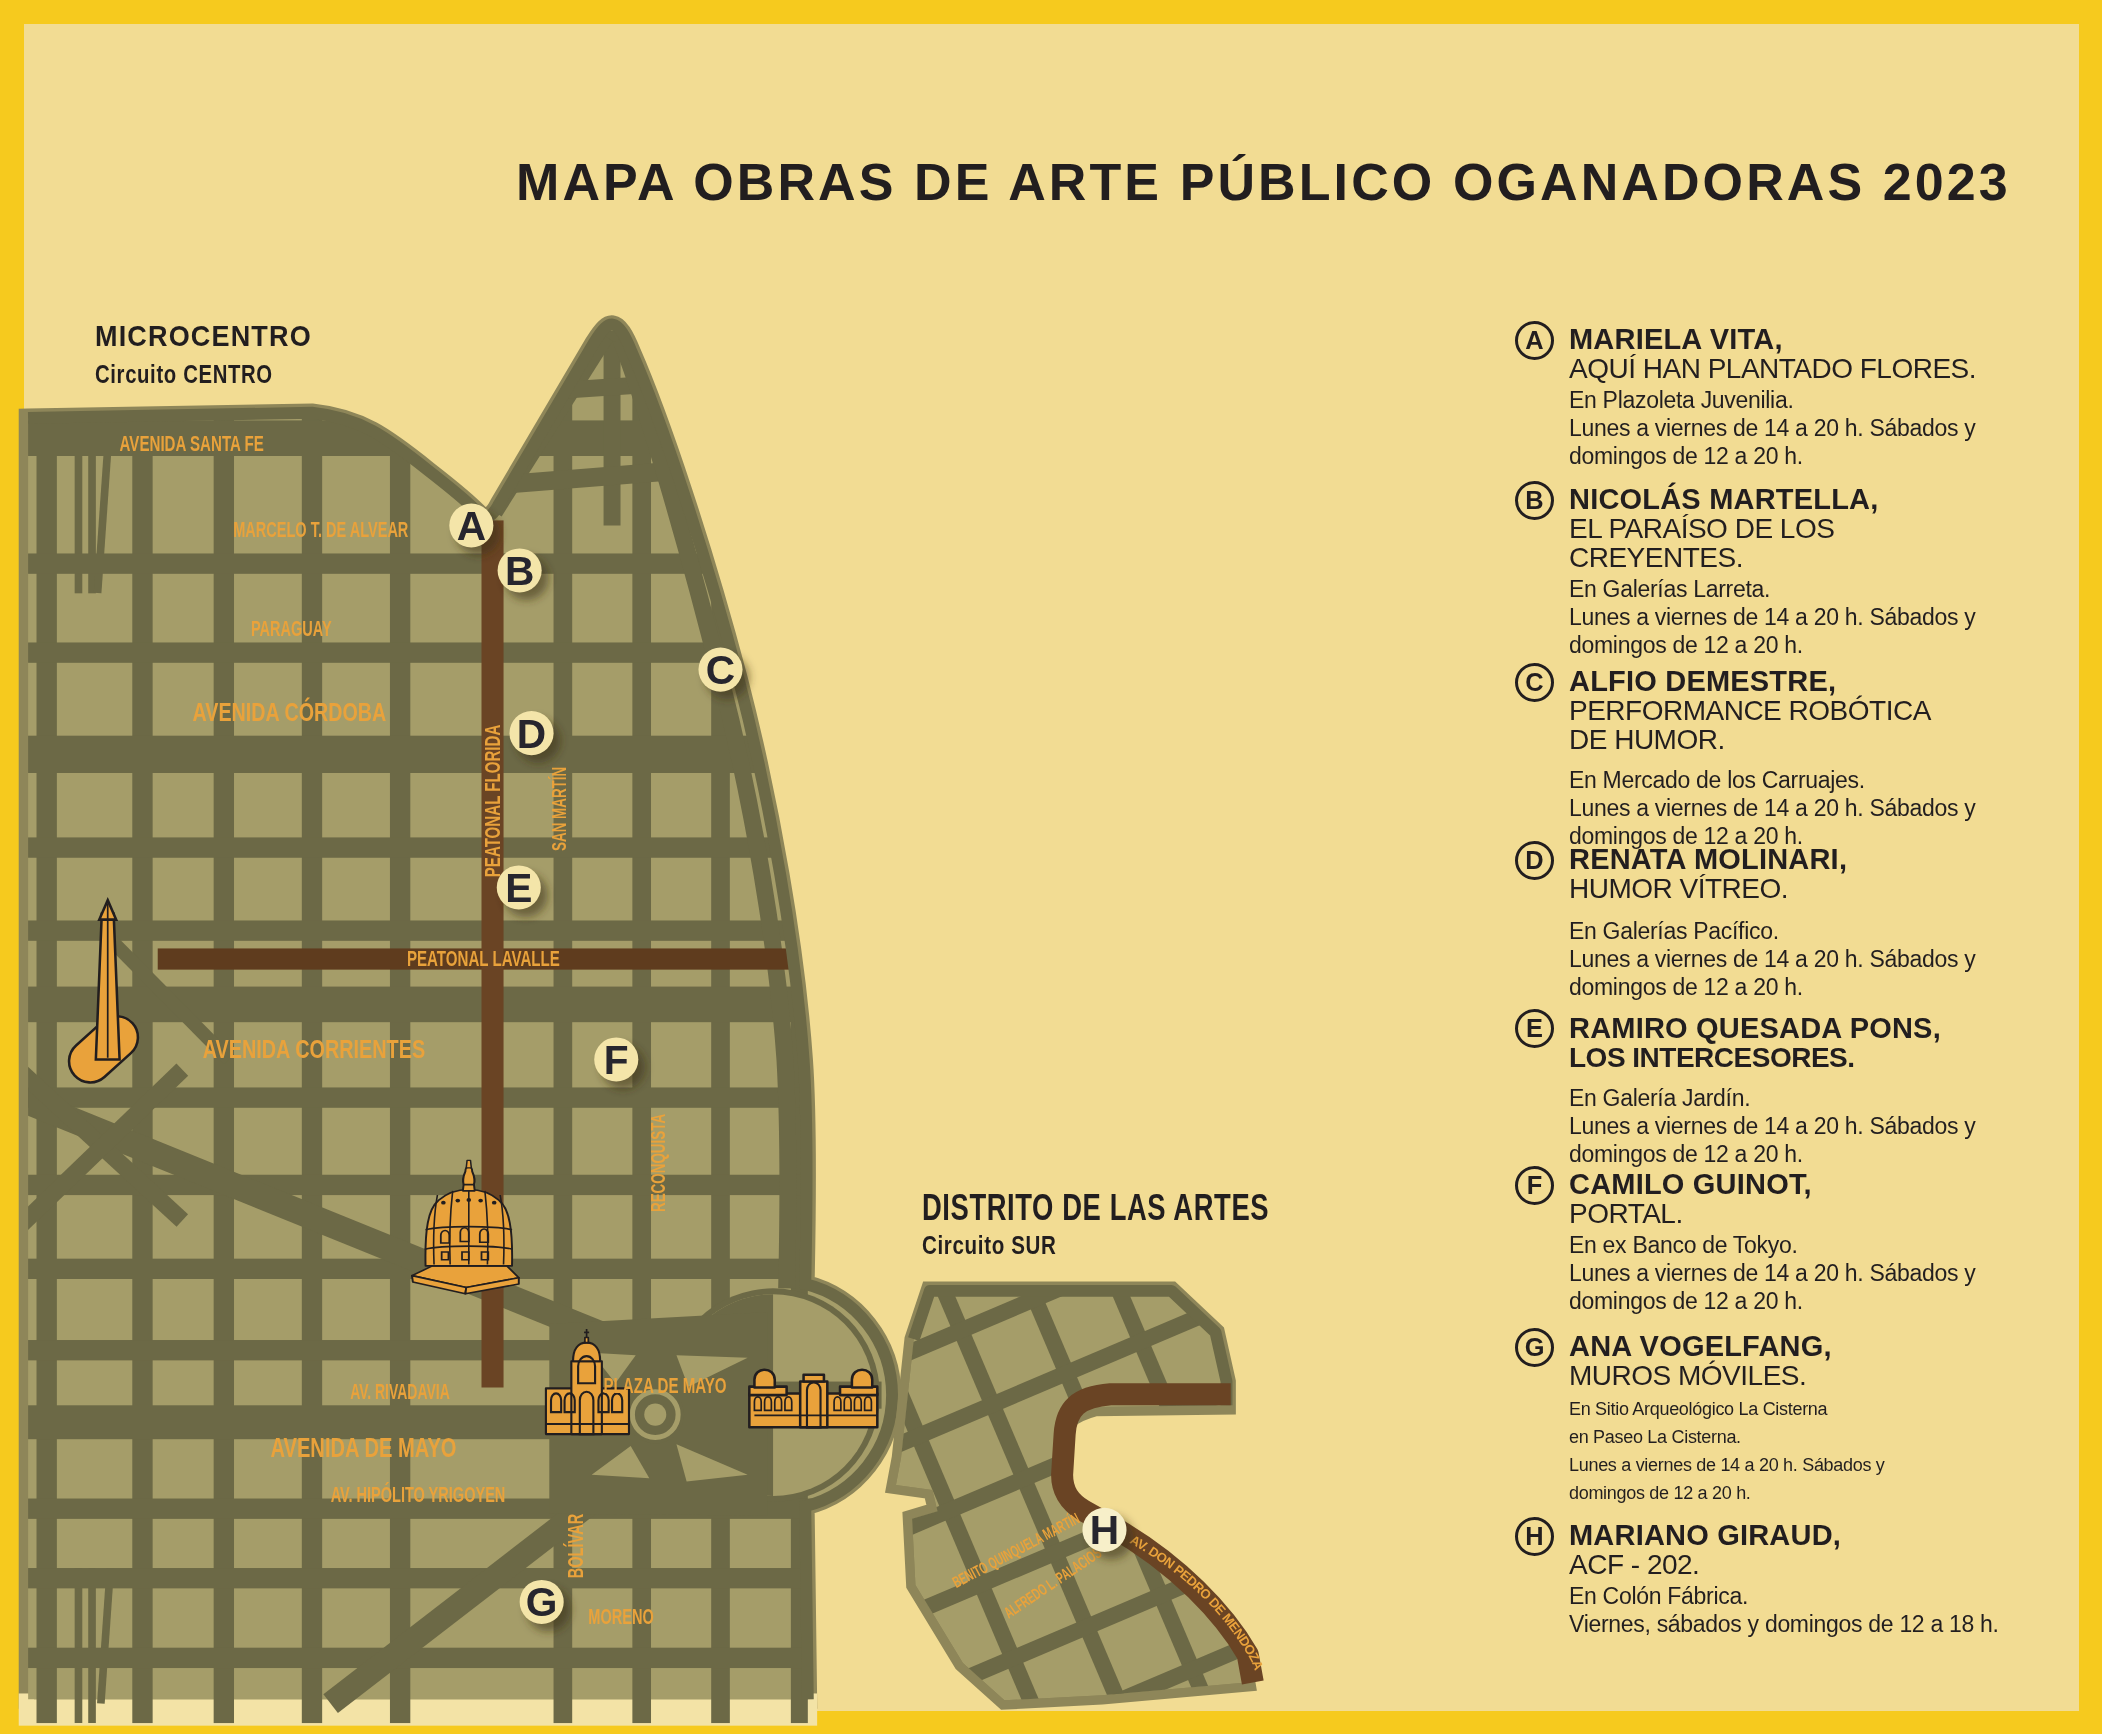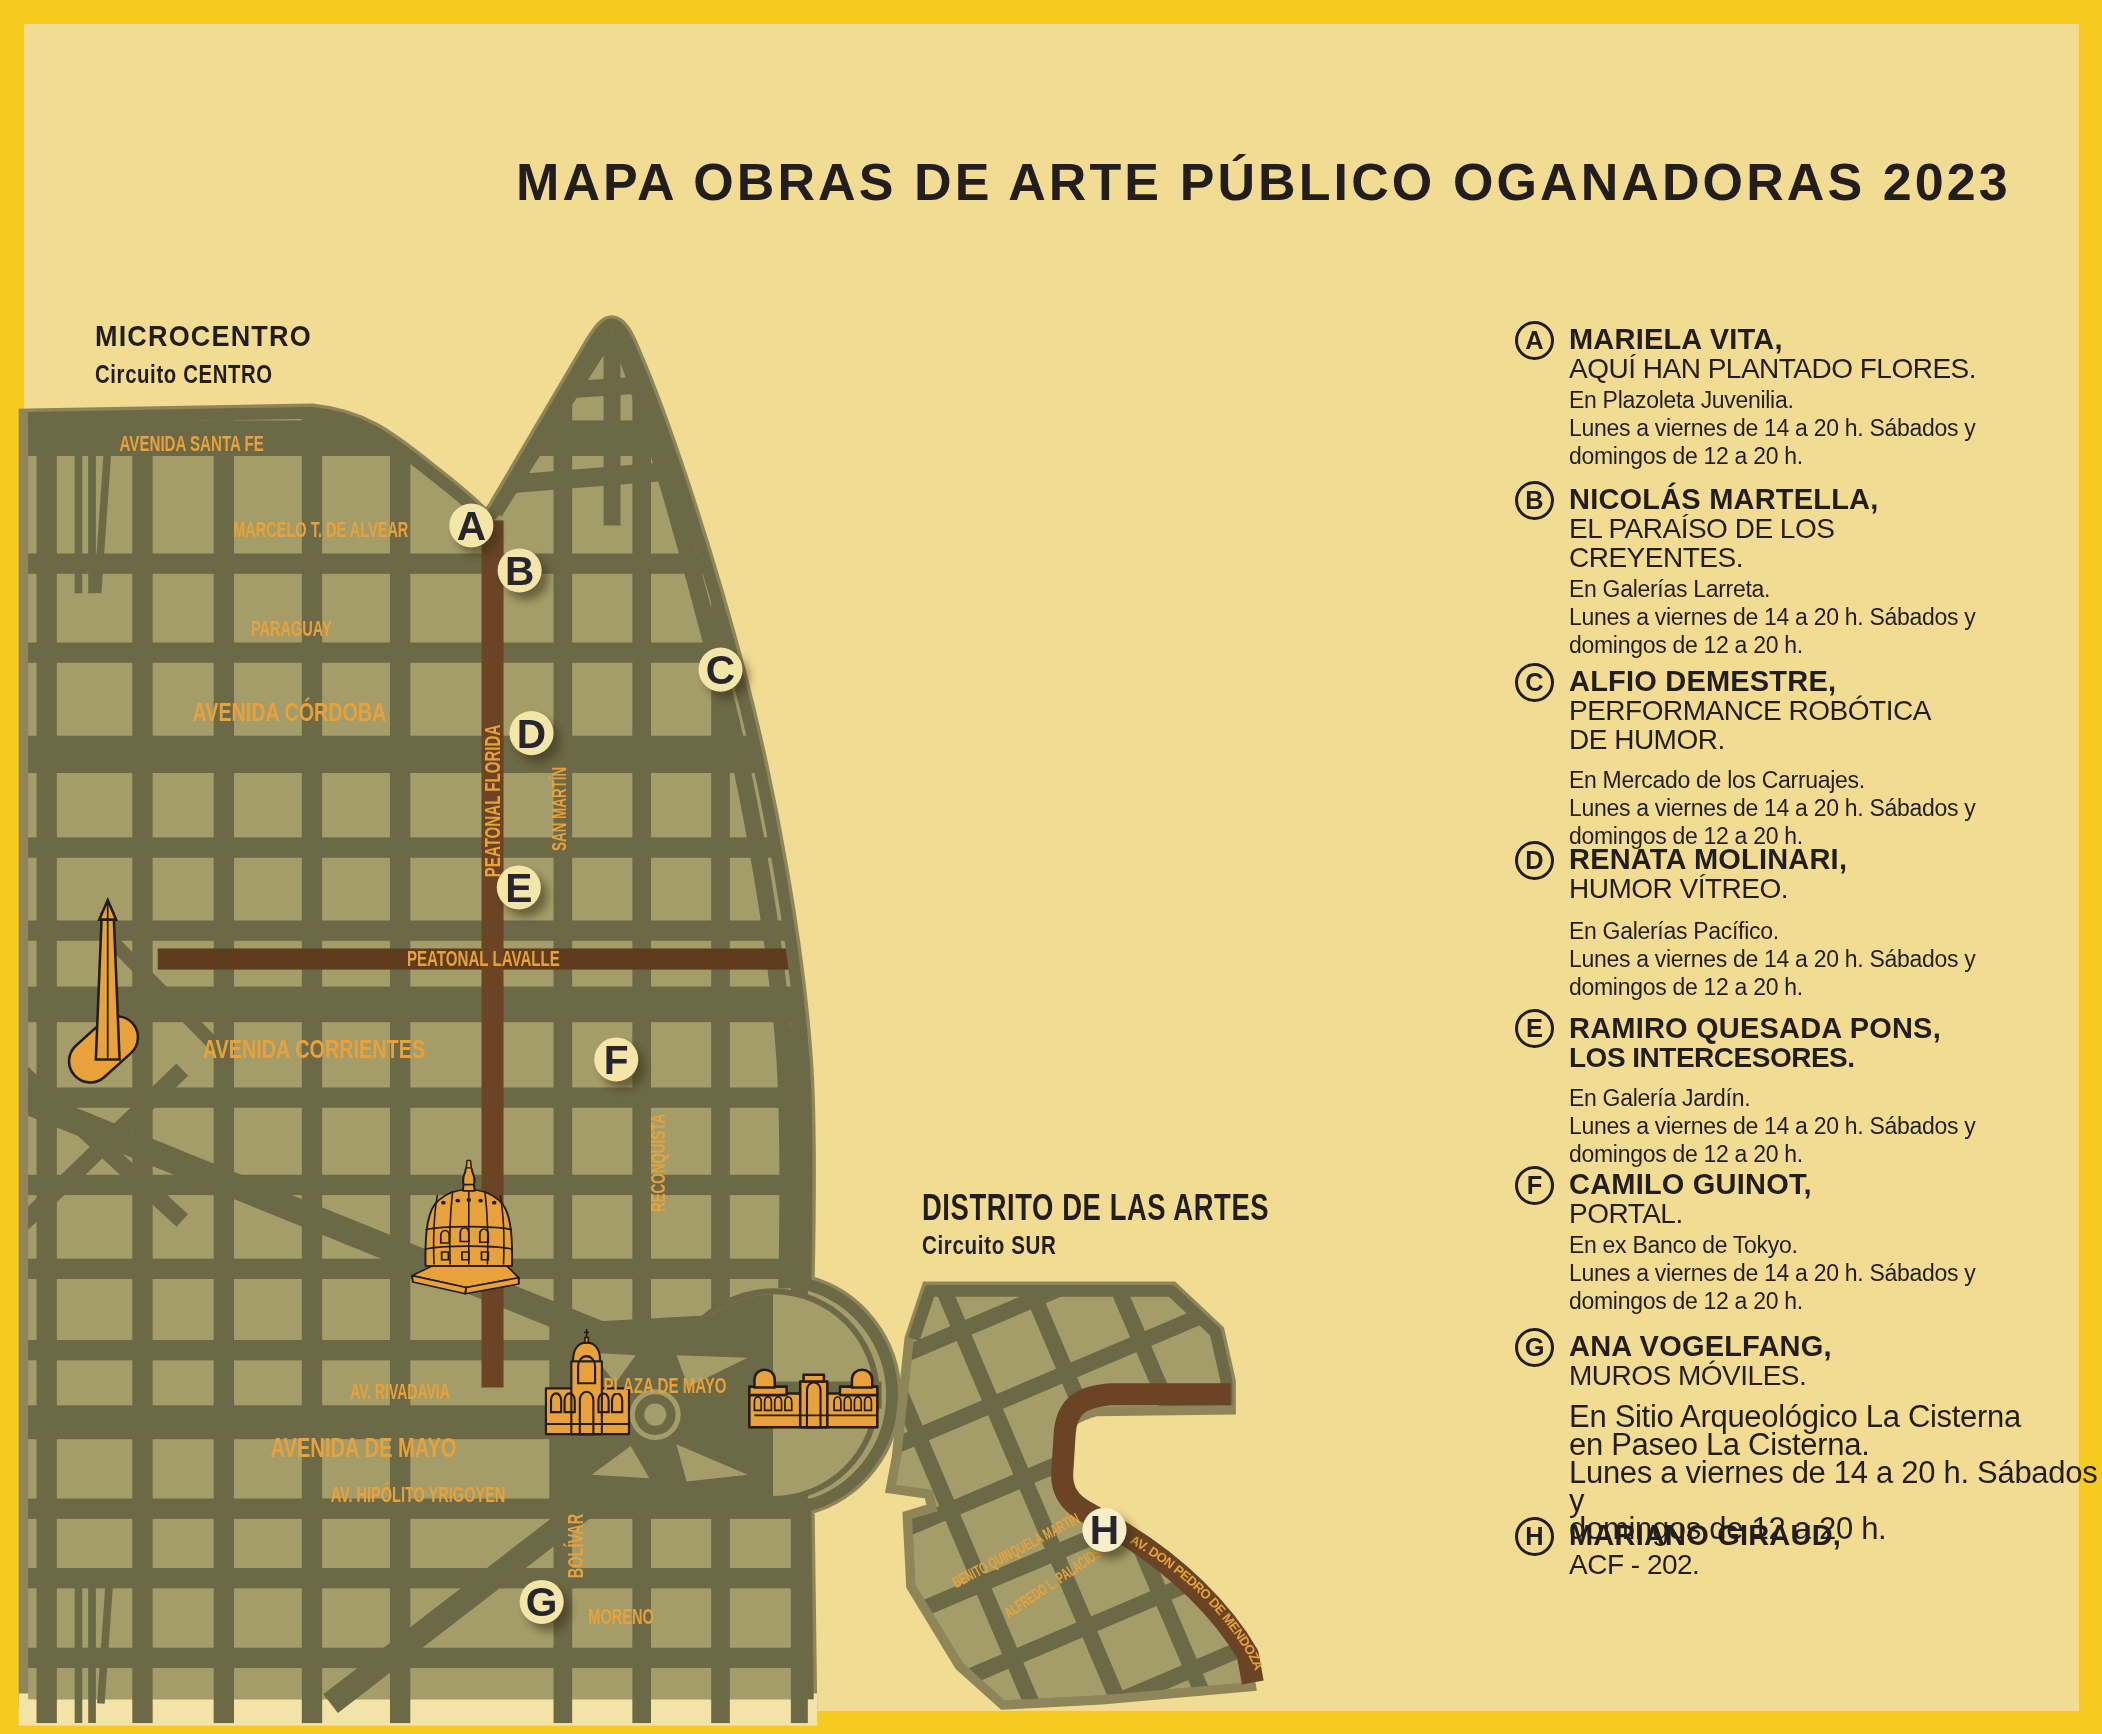--- a/index.html
+++ b/index.html
@@ -371,26 +371,30 @@
         <div>En ex Banco de Tokyo.</div>
         <div>Lunes a viernes de 14 a 20 h. Sábados y</div>
         <div>domingos de 12 a 20 h.</div>
       </div>
     </div>
 
 <div style="position:absolute;left:1515px;top:1328px;width:39px;height:39px;border:3px solid #221E1F;border-radius:50%;box-sizing:border-box;text-align:center;font-weight:bold;font-size:25.4px;line-height:33px;color:#221E1F">G</div>
 <div style="position:absolute;left:1569px;top:1332px;font-size:29px;line-height:29px;color:#221E1F;letter-spacing:0.2px">
       <div style="font-weight:bold;">ANA VOGELFANG,</div>
       <div style="font-weight:normal;font-size:28px;letter-spacing:-0.5px">MUROS MÓVILES.</div>
-      <div style="font-size:31px;line-height:28px;margin-top:13px;letter-spacing:-0.3px">
+      <div style="font-size:18px;line-height:28px;margin-top:5px;letter-spacing:-0.3px">
         <div>En Sitio Arqueológico La Cisterna</div>
         <div>en Paseo La Cisterna.</div>
         <div>Lunes a viernes de 14 a 20 h. Sábados y</div>
         <div>domingos de 12 a 20 h.</div>
       </div>
     </div>
 
 <div style="position:absolute;left:1515px;top:1517px;width:39px;height:39px;border:3px solid #221E1F;border-radius:50%;box-sizing:border-box;text-align:center;font-weight:bold;font-size:25.4px;line-height:33px;color:#221E1F">H</div>
 <div style="position:absolute;left:1569px;top:1521px;font-size:29px;line-height:29px;color:#221E1F;letter-spacing:0.2px">
       <div style="font-weight:bold;">MARIANO GIRAUD,</div>
       <div style="font-weight:normal;font-size:28px;letter-spacing:-0.5px">ACF - 202.</div>
+      <div style="font-size:23px;line-height:28px;margin-top:2.5px;letter-spacing:-0.3px">
+        <div>En Colón Fábrica.</div>
+        <div>Viernes, sábados y domingos de 12 a 18 h.</div>
+      </div>
     </div>
 </div>
 
 </body></html>

